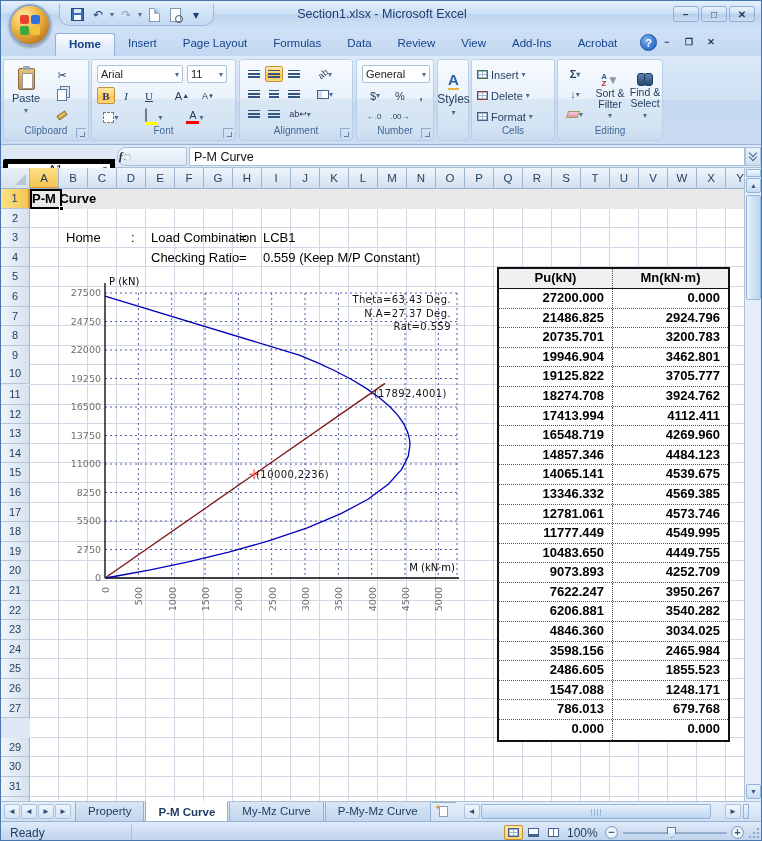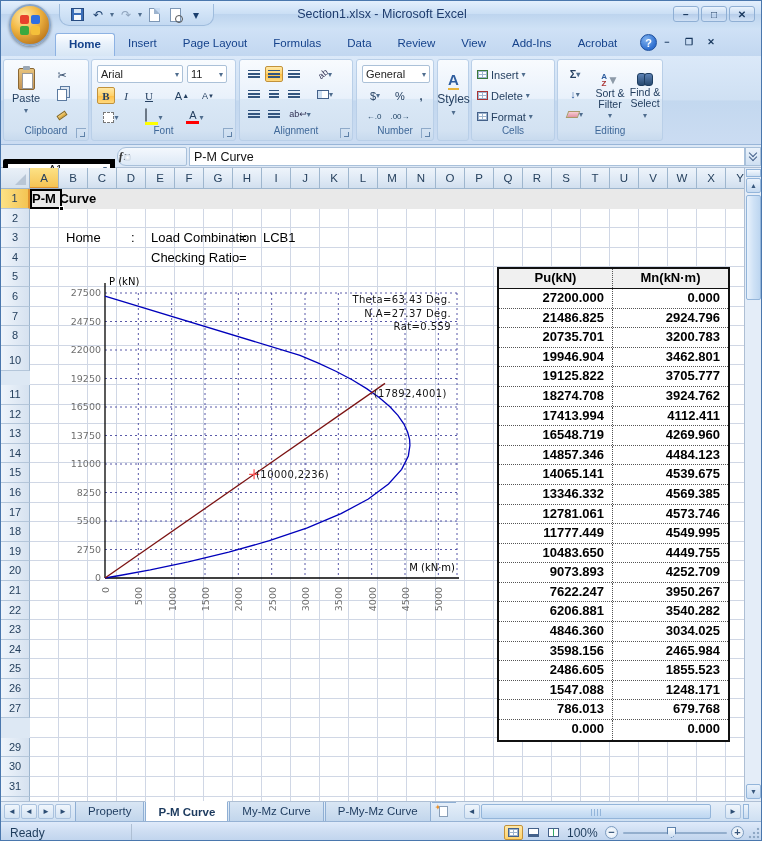--- a/index.html
+++ b/index.html
@@ -462,21 +462,21 @@
   <div class="rowhdrs" id="rowhdrs">
       <div class="rhdr sel" style="top: 0px;">1</div>
       <div class="rhdr" style="top: 19.6px;">2</div>
       <div class="rhdr" style="top: 39.2px;">3</div>
       <div class="rhdr" style="top: 58.8px;">4</div>
       <div class="rhdr" style="top: 78.4px;">5</div>
       <div class="rhdr" style="top: 98px;">6</div>
       <div class="rhdr" style="top: 117.6px;">7</div>
       <div class="rhdr" style="top: 137.2px;">8</div>
       <div class="rhdr" style="top: 156.8px;">9</div>
-      <div class="rhdr" style="top: 162px;">10</div>
+      <div class="rhdr" style="top: 175px;">10</div>
       <div class="rhdr" style="top: 196px;">11</div>
       <div class="rhdr" style="top: 215.6px;">12</div>
       <div class="rhdr" style="top: 235.2px;">13</div>
       <div class="rhdr" style="top: 254.8px;">14</div>
       <div class="rhdr" style="top: 274.4px;">15</div>
       <div class="rhdr" style="top: 294px;">16</div>
       <div class="rhdr" style="top: 313.6px;">17</div>
       <div class="rhdr" style="top: 333.2px;">18</div>
       <div class="rhdr" style="top: 352.8px;">19</div>
       <div class="rhdr" style="top: 372.4px;">20</div>
@@ -500,20 +500,21 @@
     <div class="a1-sel"></div>
     <div class="a1-handle"></div>
 
     <span class="celltxt" style="left:36px;top:39.2px">Home</span>
     <span class="celltxt" style="left:101px;top:39.2px">:</span>
     <span class="celltxt" style="left:121px;top:39.2px">Load Combination</span>
     <span class="celltxt" style="left:209px;top:39.2px">=</span>
     <span class="celltxt" style="left:233px;top:39.2px">LCB1</span>
     <span class="celltxt" style="left:121px;top:58.8px">Checking Ratio</span>
     <span class="celltxt" style="left:209px;top:58.8px">=</span>
+    <span class="celltxt" style="left:233px;top:58.8px">0.559 (Keep M/P Constant)</span>
 
     <div class="chart">
       <svg id="pm-chart" width="440" height="352" viewBox="0 0 440 352">
           <line x1="46" y1="276.5" x2="398" y2="276.5" class="cgrid"></line>
           <line x1="46" y1="248" x2="398" y2="248" class="cgrid"></line>
           <line x1="46" y1="219.5" x2="398" y2="219.5" class="cgrid"></line>
           <line x1="46" y1="191" x2="398" y2="191" class="cgrid"></line>
           <line x1="46" y1="162.5" x2="398" y2="162.5" class="cgrid"></line>
           <line x1="46" y1="134" x2="398" y2="134" class="cgrid"></line>
           <line x1="46" y1="105.5" x2="398" y2="105.5" class="cgrid"></line>

